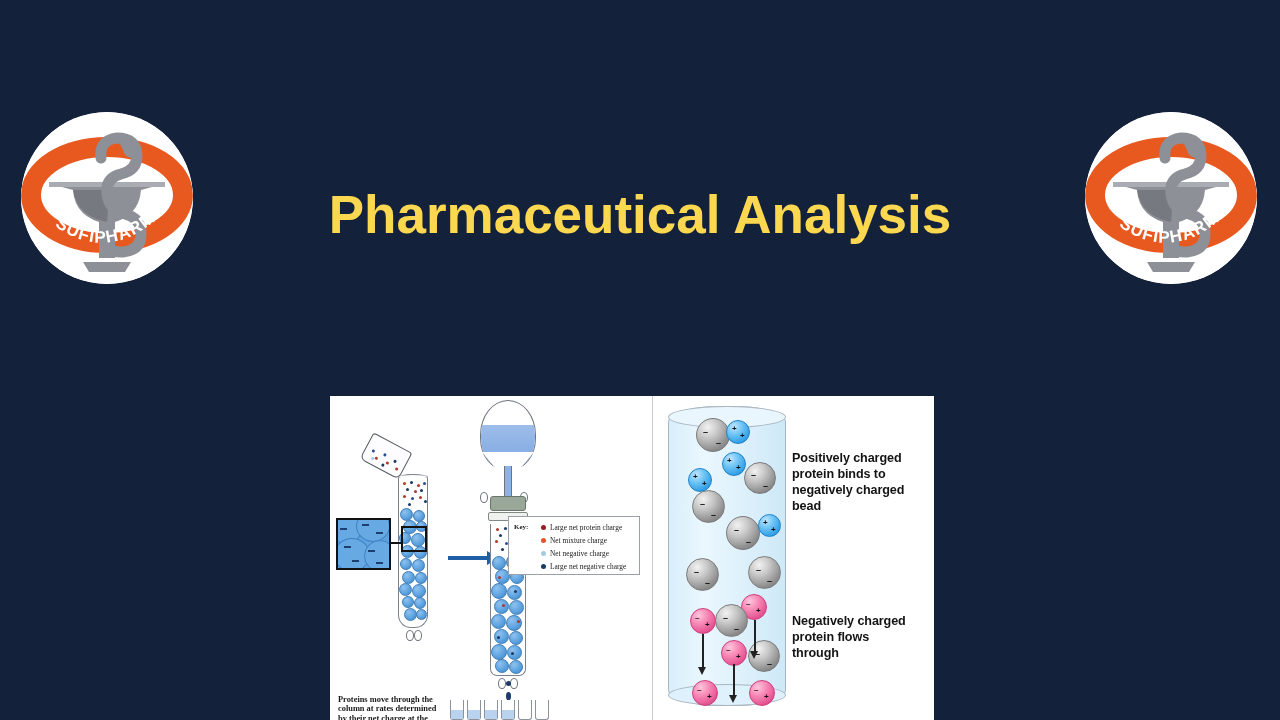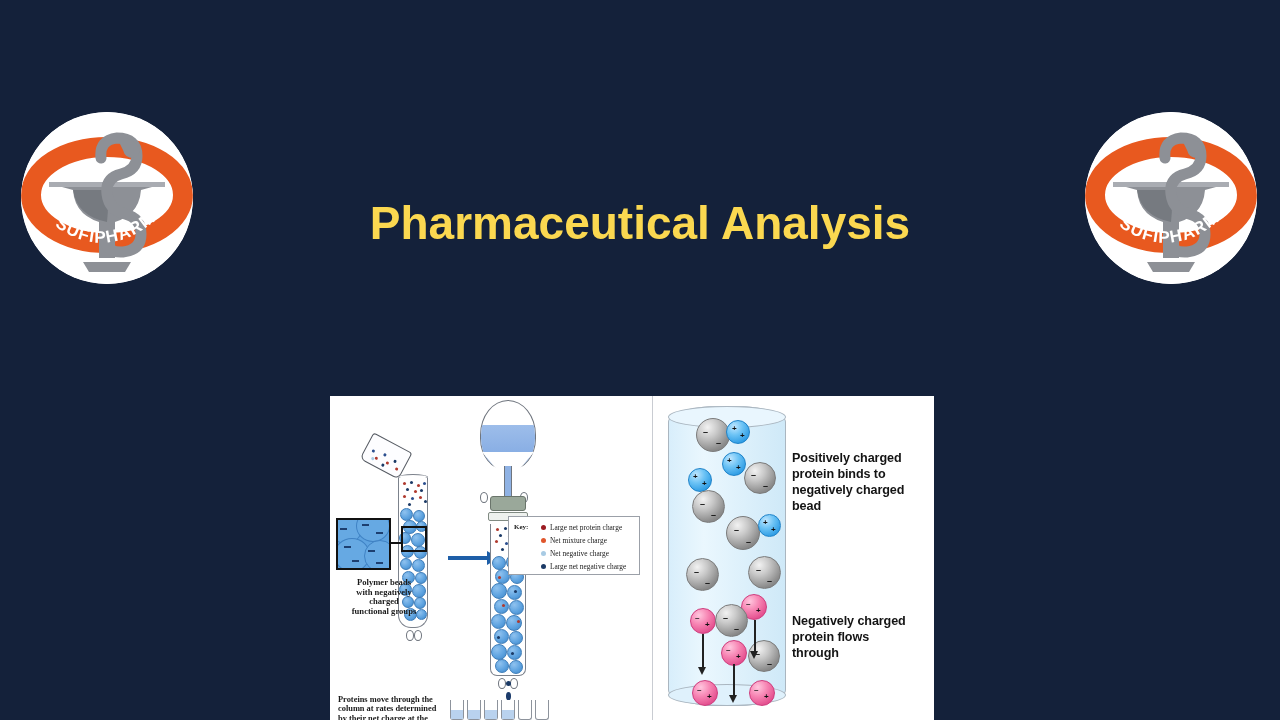--- a/index.html
+++ b/index.html
@@ -51,24 +51,23 @@
     line-height: 1.05;
     font-family: "Liberation Sans", sans-serif;
   }
   .h-sub {
     position: absolute;
     top: 186px;
     left: 0;
     width: 1280px;
     text-align: center;
     color: #fbd850;
-    font-size: 46px;
+    font-size: 53px;
     font-weight: bold;
     line-height: 1.1;
-    margin-top: 12px;
   }
   .h-topic {
     position: absolute;
     top: 295px;
     left: 0;
     width: 1280px;
     text-align: center;
     color: #ffffff;
     font-size: 54px;
     font-weight: bold;
@@ -445,26 +444,20 @@
       <span class="dash" style="left:24px; top:4px;"></span>
       <span class="dash" style="left:38px; top:12px;"></span>
       <span class="dash" style="left:6px;  top:26px;"></span>
       <span class="dash" style="left:30px; top:30px;"></span>
       <span class="dash" style="left:14px; top:40px;"></span>
       <span class="dash" style="left:38px; top:42px;"></span>
     </div>
     <div class="zoom-callout"></div>
     <div class="zoom-target"></div>
 
-    <div class="lbl" style="left:2px; top:182px; width:104px; font-size:8.6px;">
-      <div>Polymer beads</div>
-      <div>with negatively</div>
-      <div>charged</div>
-      <div>functional groups</div>
-    </div>
 
     <div class="arrow-right"></div>
 
     <div class="funnel">
       <div class="bulb">
           <div class="liquid"></div>
         </div>
       <div class="taper"></div>
       <div class="neck"></div>
     </div>

